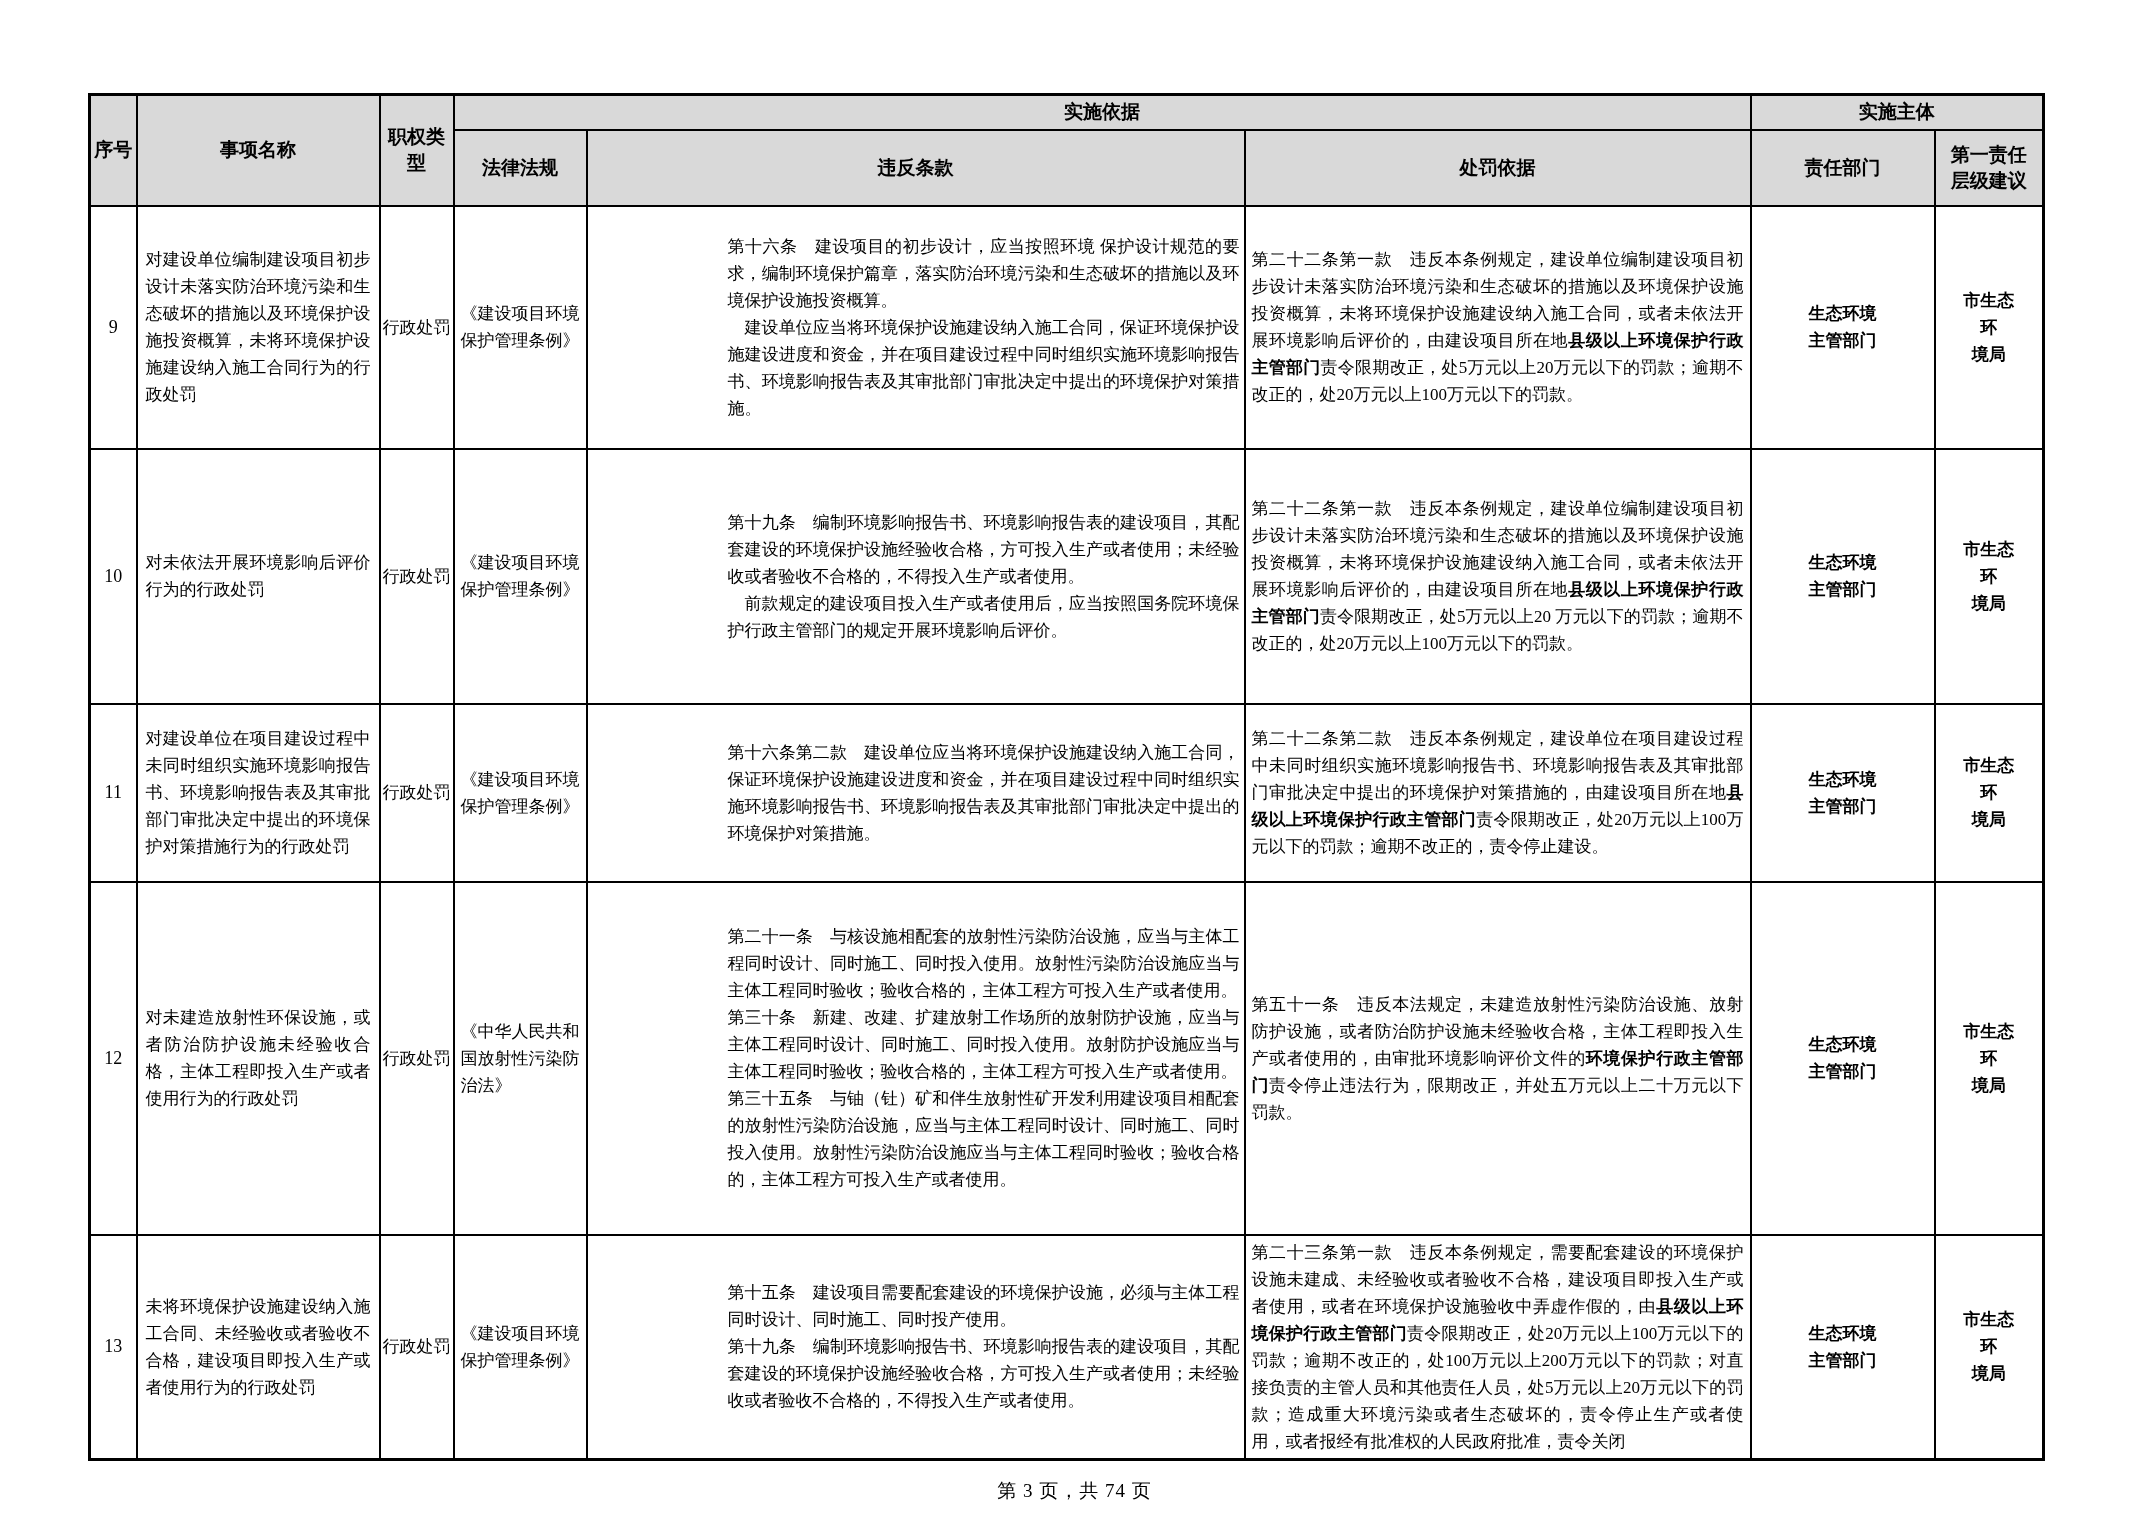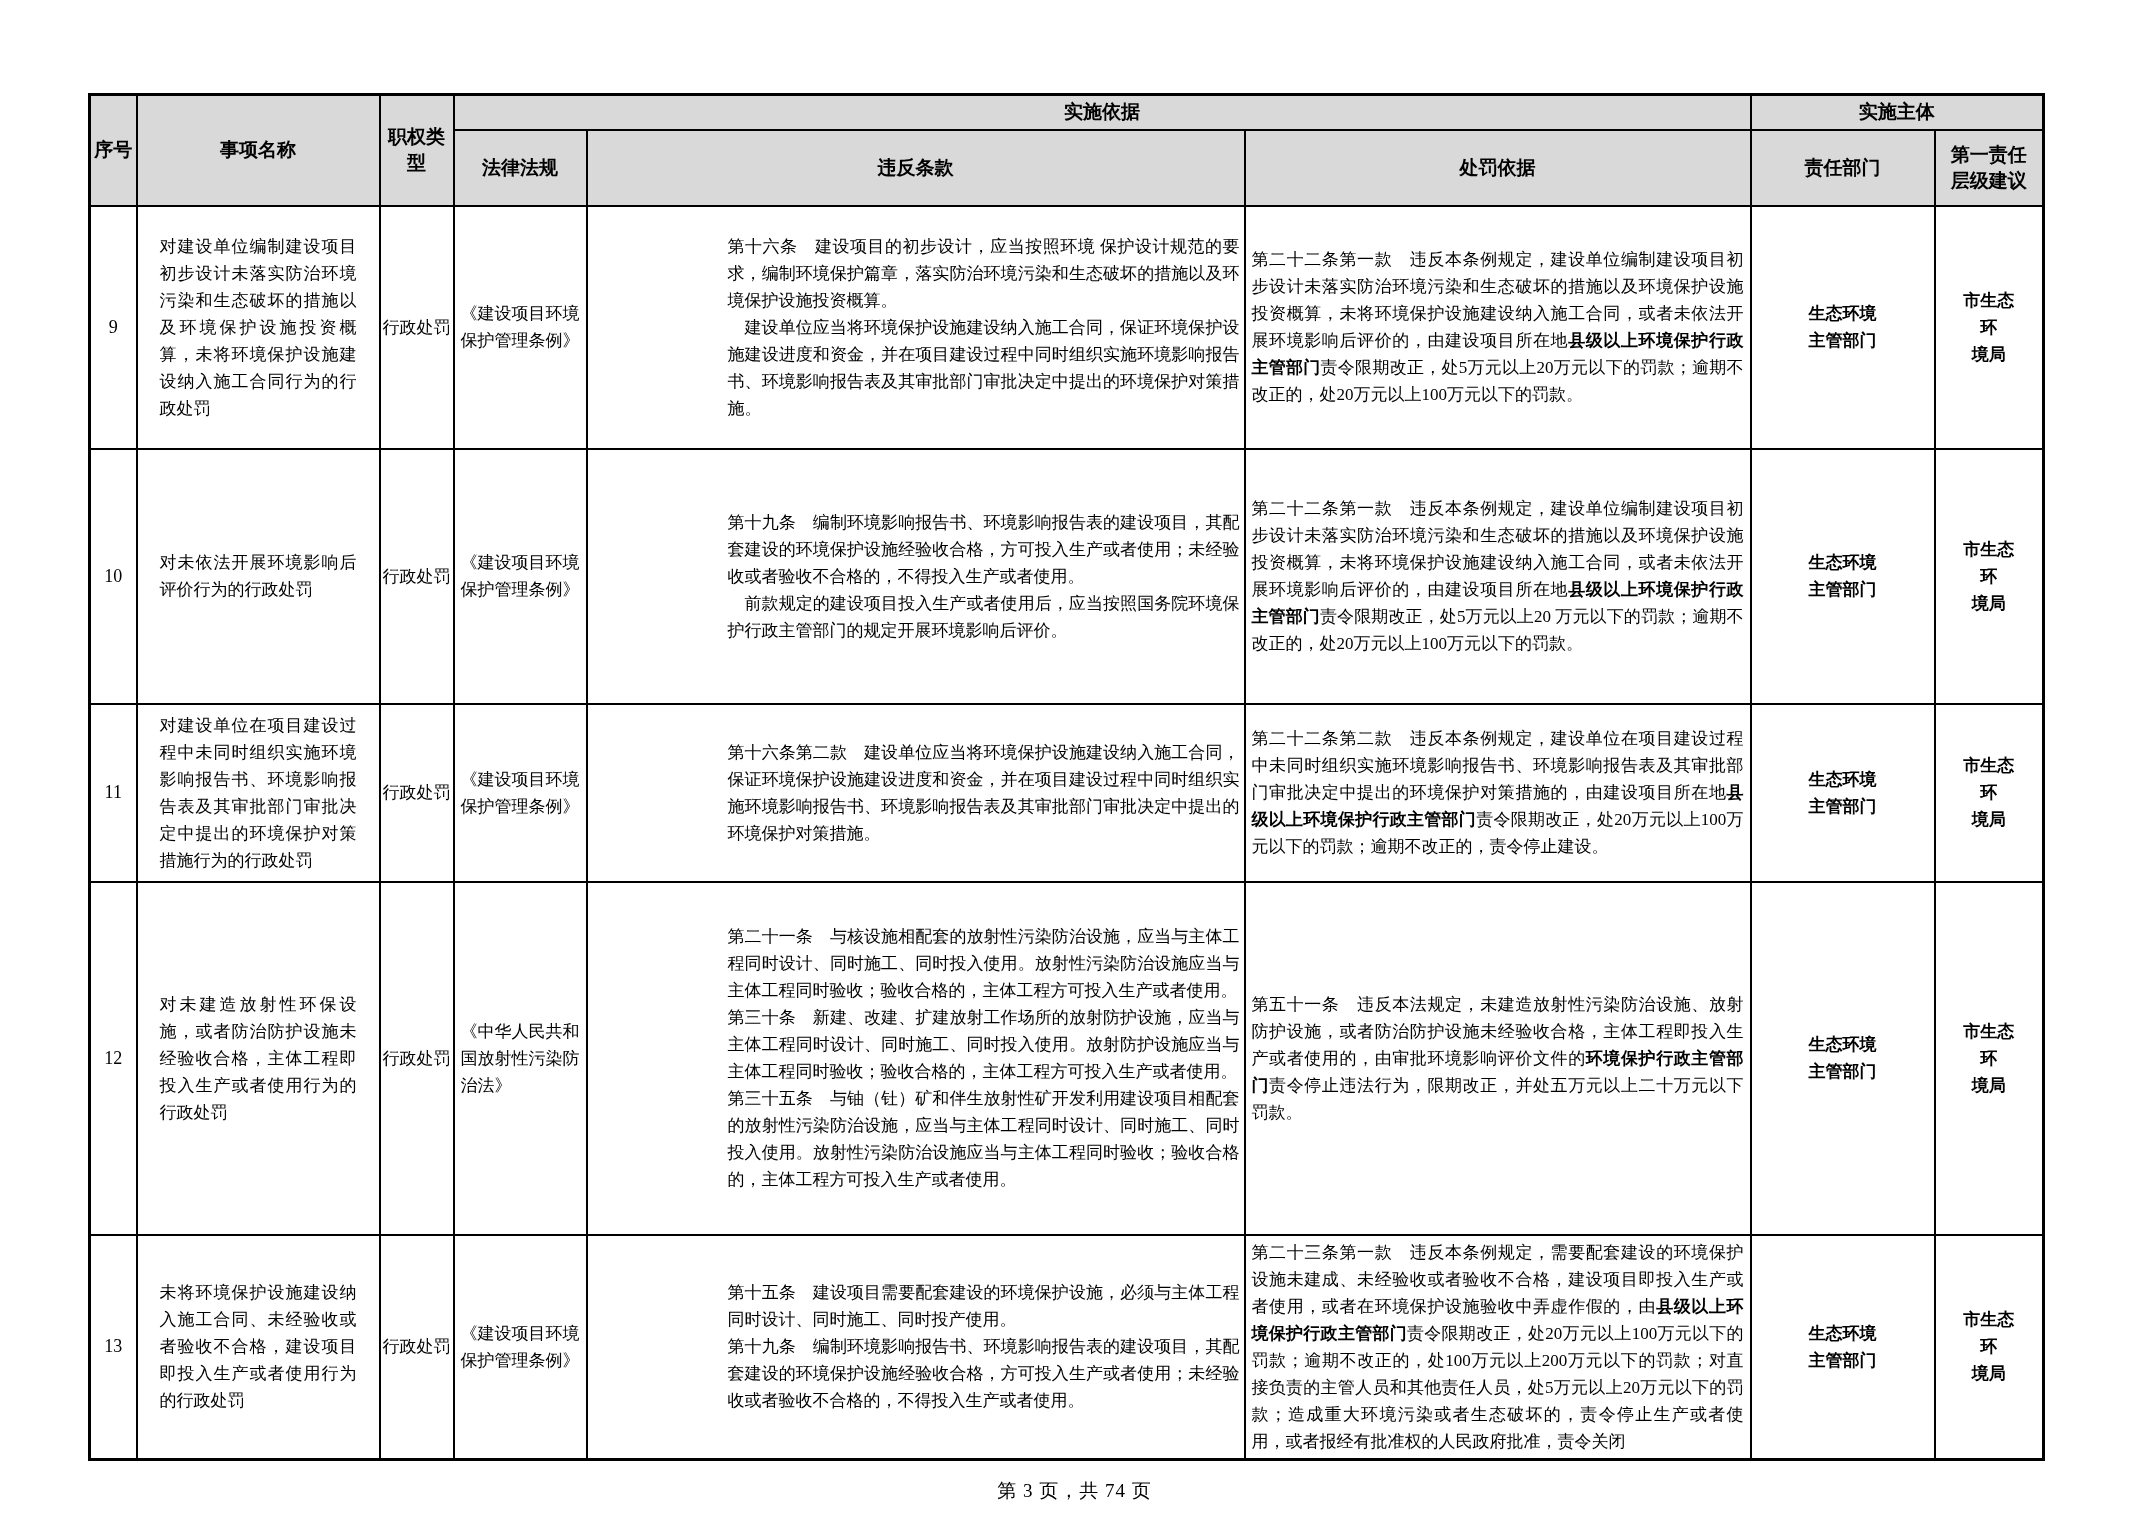--- a/index.html
+++ b/index.html
@@ -18,21 +18,21 @@
   thead th{
     background:#d9d9d9;font-weight:bold;font-size:19px;line-height:26px;
     text-align:center;padding:2px 2px;
   }
   tr.hrow1{height:35px;}
   tr.hrow2{height:76px;}
   td{font-size:17px;line-height:27px;}
   td p{margin:0;text-align:justify;}
   p.indent{text-indent:1em;}
   .c-seq{text-align:center;font-size:18px;}
-  .c-name{text-align:justify;padding:4px 22px;margin-left:20px;}
+  .c-name{text-align:justify;padding:4px 8px;margin-left:20px;}
   .c-type{text-align:center;padding:2px 2px;}
   .c-law{text-align:justify;padding:2px 6px;}
   .c-violation{padding:2px 4px 2px 140px;margin-left:12px;}
   .c-penalty{padding:2px 6px;}
   .c-dept,.c-level{text-align:center;padding:2px 20px;font-weight:bold;}
   .pre{white-space:pre-line;}
   #rows tr:nth-child(1){height:243px;}
   #rows tr:nth-child(2){height:255px;}
   #rows tr:nth-child(3){height:178px;}
   #rows tr:nth-child(4){height:353px;}

